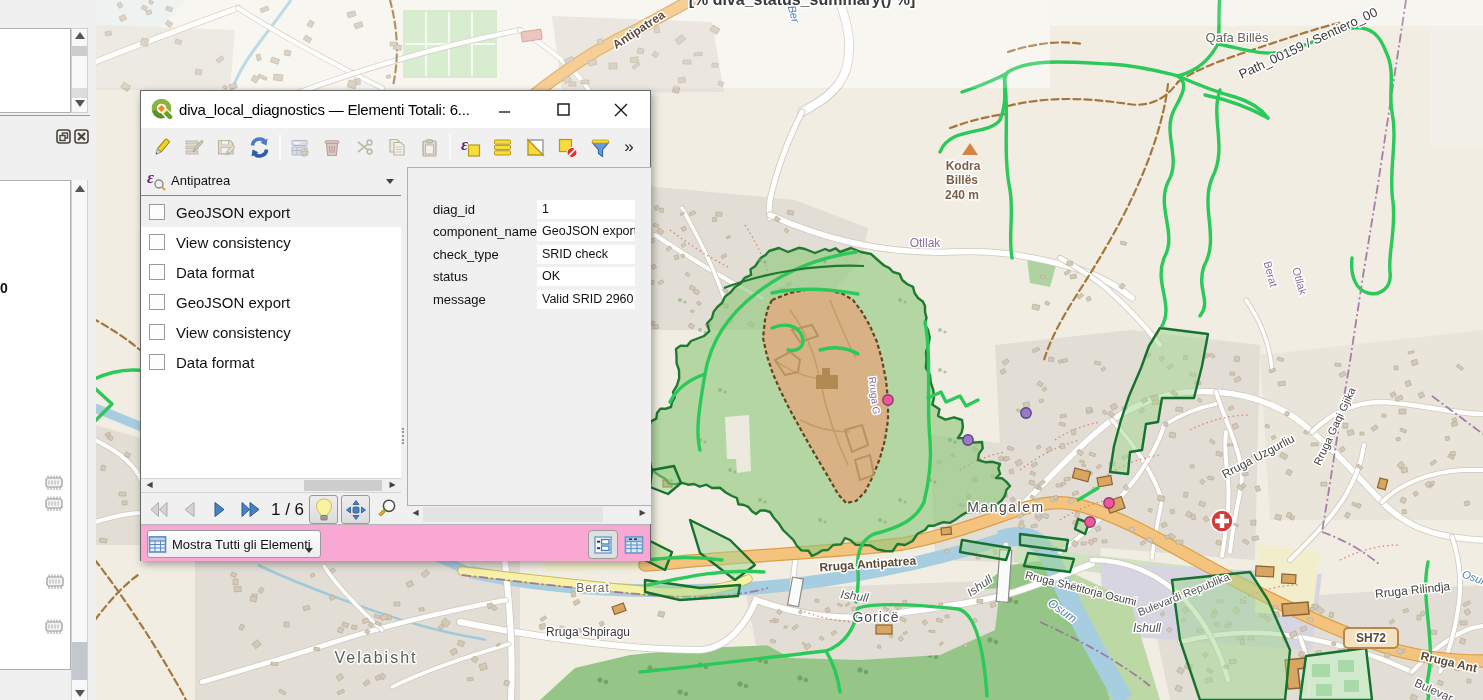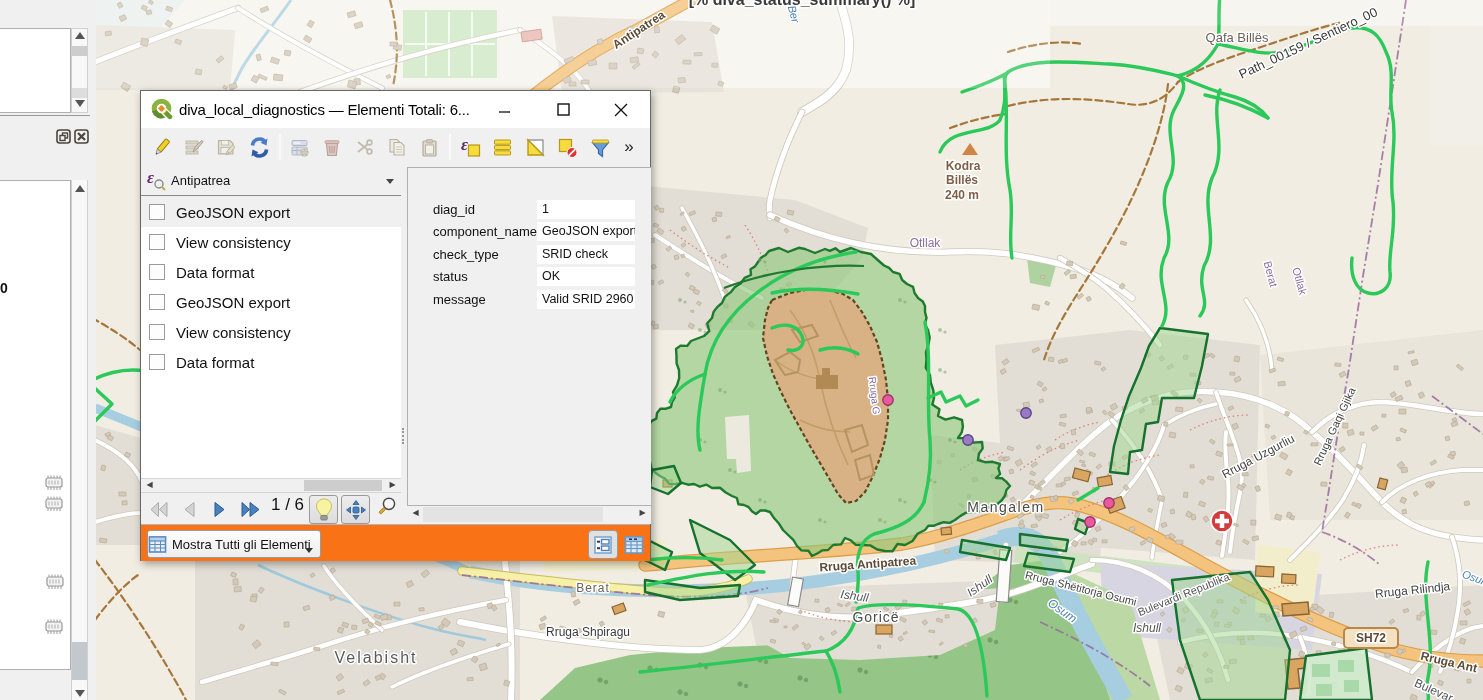--- a/index.html
+++ b/index.html
@@ -34,31 +34,31 @@
 #dlg .exprbar { position:absolute; left:0px; top:75px; width:265px; height:30px; background:#f0f0f0; border-bottom:1px solid #888; display:flex; align-items:center; }
 #dlg .exprbar .etxt { font-size:13px; color:#111; margin-left:3px; }
 #dlg .exprbar .darr { position:absolute; right:12px; top:13px; width:0; height:0; border-left:4.5px solid transparent; border-right:4.5px solid transparent; border-top:5.5px solid #444; }
 #dlg .list { position:absolute; left:0px; top:106px; width:260px; height:281px; background:#fff; }
 .lrow { height:30px; display:flex; align-items:center; }
 .lrow.sel { background:#f0f0f0; }
 .cb { width:16px; height:16px; border:1px solid #9a9a9a; background:#fdfdfd; margin-left:8px; }
 .ltxt { margin-left:11px; font-size:15px; color:#111; }
 #dlg .lhsb { position:absolute; left:0px; top:387px; width:260px; height:15px; background:#f0f0f0; border-top:1px solid #d5d5d5; border-bottom:1px solid #d5d5d5; }
 #dlg .splitter { position:absolute; left:260px; top:75px; width:6px; height:348px; background:#f0f0f0; }
-#dlg .navrow { position:absolute; left:0; top:404px; width:265px; height:29px; background:#f0f0f0; display:flex; }
+#dlg .navrow { position:absolute; left:0; top:404px; width:265px; height:29px; background:#f0f0f0; display:flex; align-items:center; }
 #dlg .navcount { font-size:17px; color:#111; margin:0 5px 0 9px; }
 .navbtn { margin-left:13px; display:flex; align-items:center; }
 .sqbtn { width:29px; height:29px; border:1px solid #999; border-radius:3px; background:linear-gradient(#ededed,#dcdcdc); display:flex; align-items:center; justify-content:center; }
 #dlg .rform { position:absolute; left:266px; top:76px; width:244px; height:339px; background:#f0f0f0; border:1px solid #b0b0b0; border-right:none; }
 .frow { display:flex; align-items:center; margin-top:4px; height:18.5px; }
 .frow:first-child { margin-top:32px; }
 .flab { width:104px; margin-left:25px; font-size:13px; color:#111; }
 .finp { width:98px; height:19px; background:#fff; font-size:12.5px; color:#111; padding-left:5px; line-height:19px; white-space:nowrap; overflow:hidden; }
 #dlg .rhsb { position:absolute; left:266px; top:415px; width:244px; height:18px; background:#f0f0f0; }
-#dlg .botbar { position:absolute; left:0; top:433px; width:509px; height:37px; background:#f97316; border-top:1px solid #b5b5b5; }
+#dlg .botbar { position:absolute; left:0; top:433px; width:509px; height:37px; background:#f9a8d4; border-top:1px solid #b5b5b5; }
 #dlg .combo { position:absolute; left:6px; top:5px; width:174px; height:28px; border:1px solid #9a9a9a; border-radius:3px; background:linear-gradient(#fdfdfd,#ededed); display:flex; align-items:center; }
 #dlg .combo .ctext { font-size:13px; color:#111; margin-left:5px; }
 #dlg .combo .carr { position:absolute; right:7px; bottom:4px; width:0; height:0; border-left:4px solid transparent; border-right:4px solid transparent; border-top:5px solid #333; }
 #dlg .vbtn1 { position:absolute; left:447px; top:5px; width:30px; height:29px; border:1px solid #9a9a9a; border-radius:4px; background:#e0e0e0; display:flex; align-items:center; justify-content:center; }
 #dlg .vbtn2 { position:absolute; left:482px; top:9px; width:22px; height:22px; display:flex; align-items:center; justify-content:center; }
 </style></head>
 <body>
 <div id="stage">
 <svg id="map" width="1483" height="700" viewBox="0 0 1483 700">
       <rect x="0" y="0" width="1483" height="700" fill="#f1ede2"></rect>

